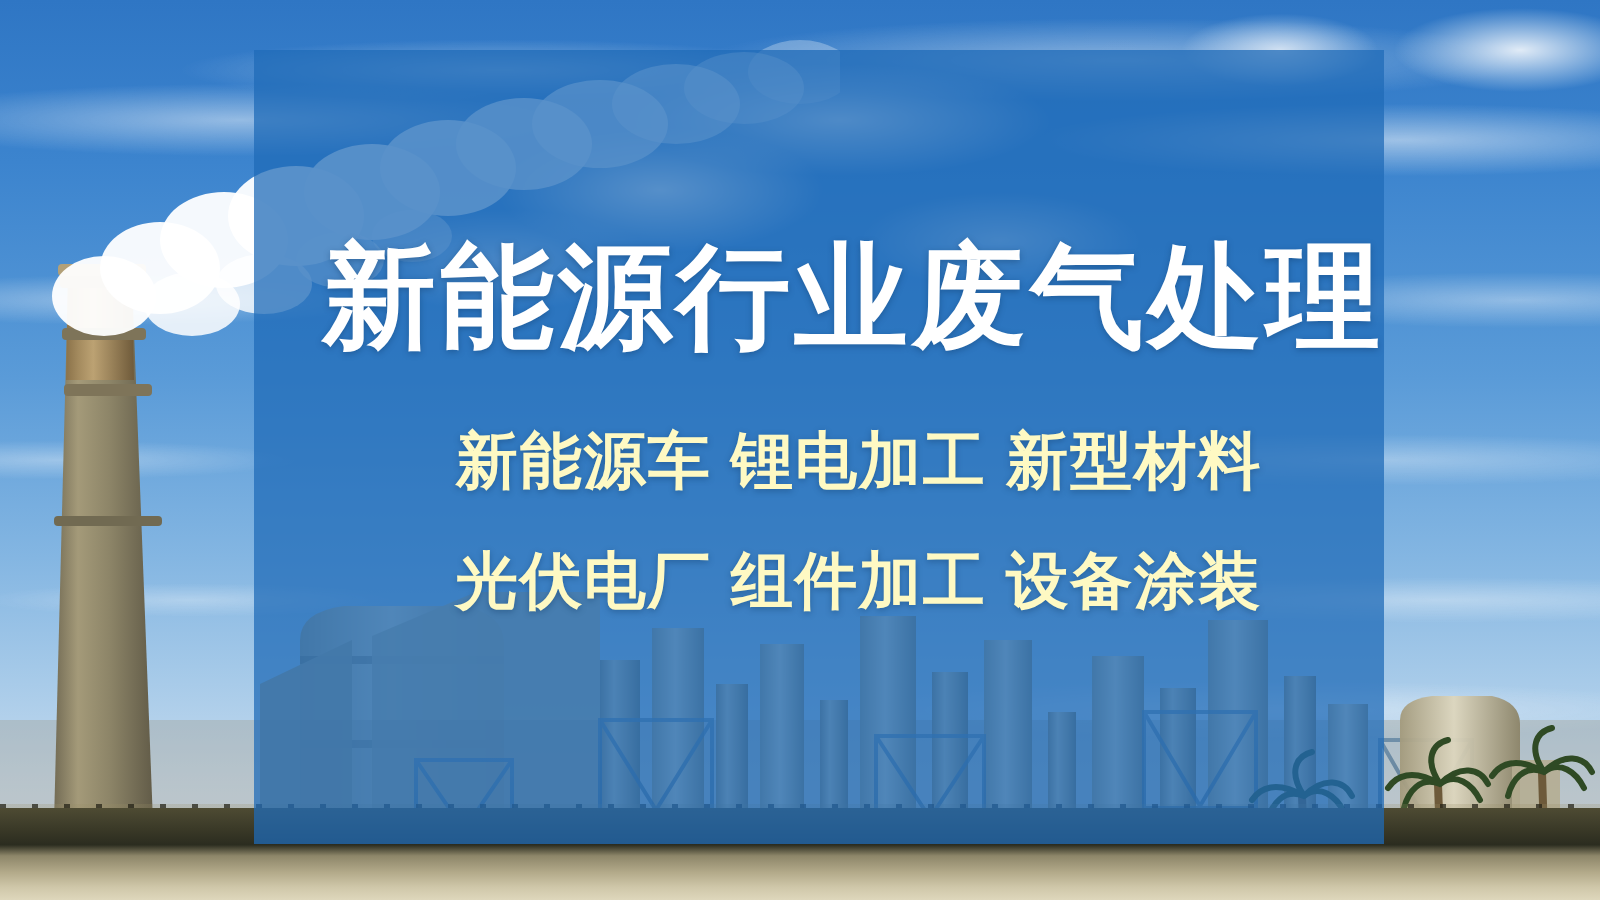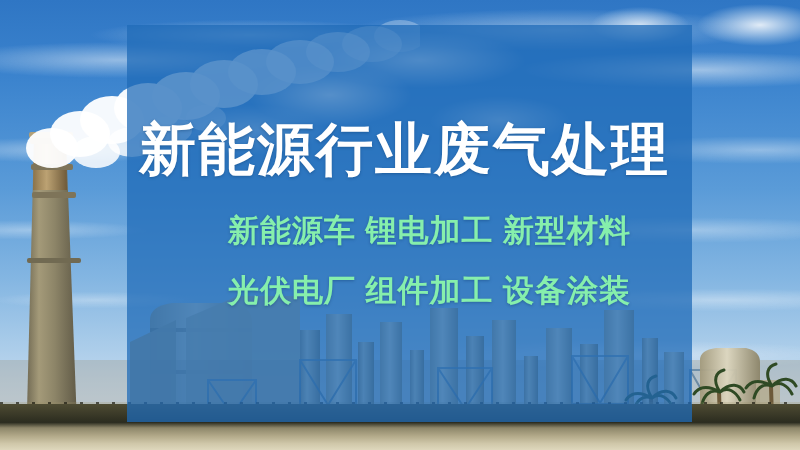--- a/index.html
+++ b/index.html
@@ -106,27 +106,27 @@
     justify-content: flex-start;
     padding-top: 95px;
     box-sizing: border-box;
   }
   .headline {
     color: #ffffff;
     font-size: 57px;
     line-height: 1.05;
     font-weight: bold;
     letter-spacing: 2px;
-    text-align: left;
+    text-align: right;
     padding-left: 12px;
     white-space: nowrap;
     text-shadow: 0 1px 3px rgba(10,45,85,.35);
   }
   .subline {
-    color: #86efac;
+    color: #fef9c3;
     font-size: 31px;
     font-weight: bold;
     letter-spacing: 1px;
     text-align: center;
     white-space: nowrap;
     text-shadow: 0 1px 3px rgba(10,45,85,.35);
     margin-left: 40px;
   }
   .sub1 { margin-top: 30px; }
   .sub2 { margin-top: 18px; text-align: center; }

